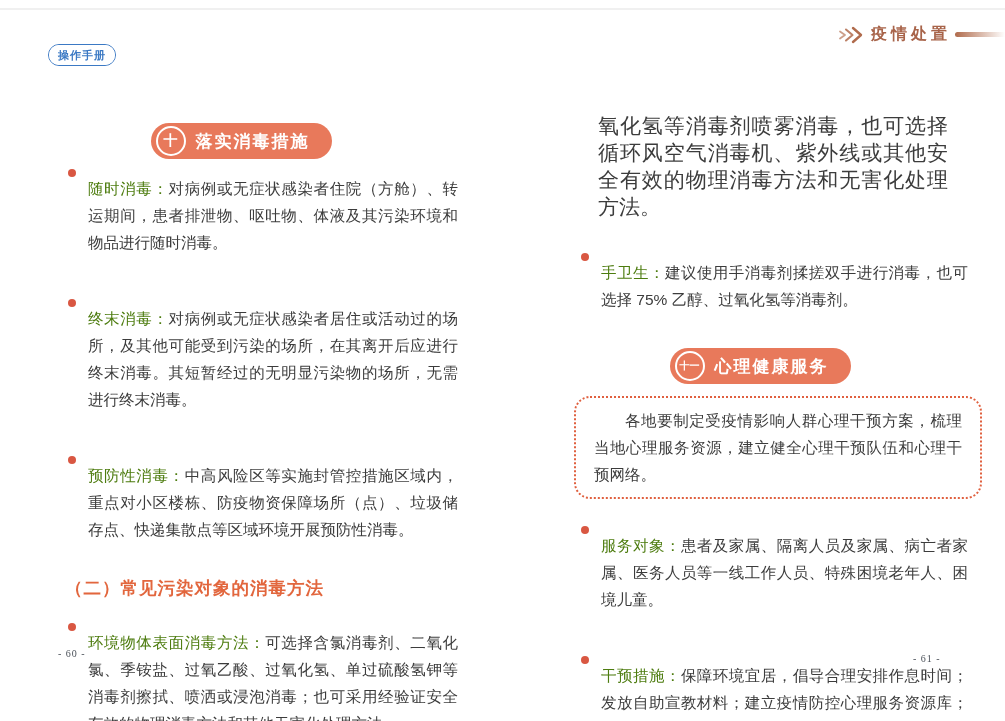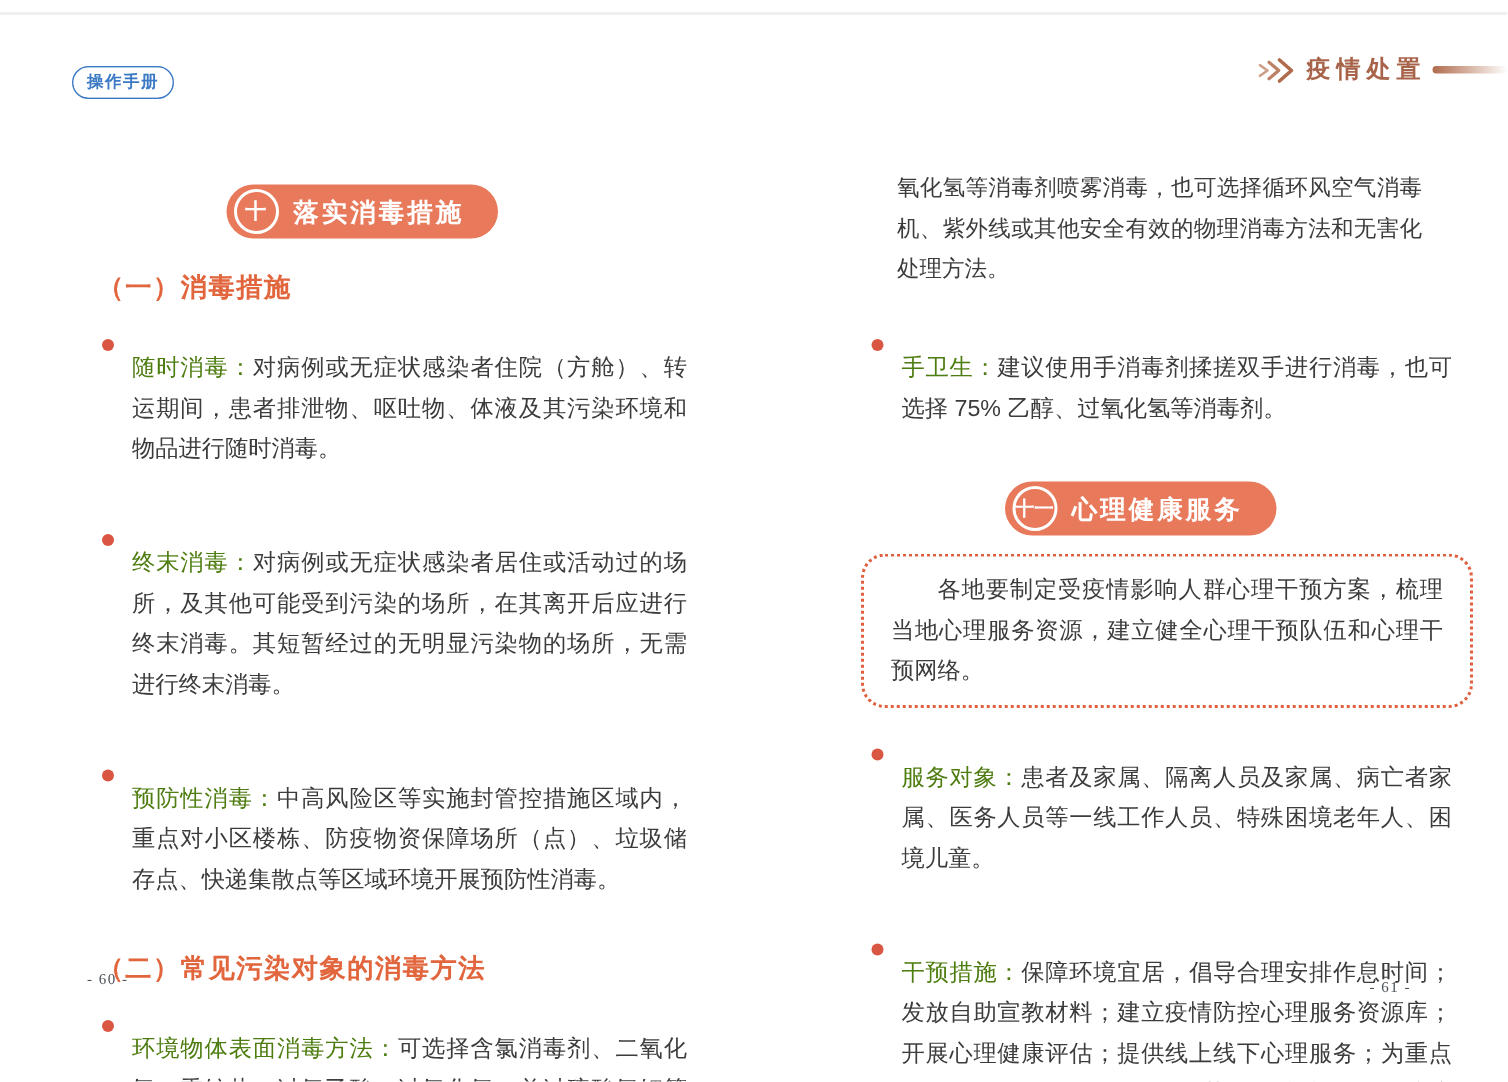--- a/index.html
+++ b/index.html
@@ -12,21 +12,21 @@
 
   
   .manual-pill{
     position:absolute;left:48px;top:44px;height:20px;
     display:inline-flex;align-items:stretch;border:1.5px solid #3b79c4;
     border-radius:999px;overflow:hidden;font-size:11px;line-height:20px;
   }
   .manual-pill .seg-blue{background:#3b79c4;color:#fff;padding:0 10px;display:flex;align-items:center;letter-spacing:.5px;}
   .manual-pill .seg-white{background:#fff;color:#3b79c4;font-weight:bold;padding:0 9px;display:flex;align-items:center;letter-spacing:1px;}
 
-  .page-header{position:absolute;top:36px;right:0;display:flex;align-items:center;}
+  .page-header{position:absolute;top:24px;right:0;display:flex;align-items:center;}
   .page-header .chev{margin-right:8px;display:flex;align-items:center;}
   .page-header .title{color:#a8644a;font-weight:bold;font-size:16px;letter-spacing:4px;}
   .page-header .rule{width:50px;height:5px;margin-left:4px;border-radius:3px 0 0 3px;
     background:linear-gradient(90deg,#b06b4c 0%,rgba(176,107,76,.55) 45%,rgba(176,107,76,0) 100%);}
 
   
   .col{position:absolute;top:0;}
   .col-left{left:48px;width:414px;top:123px;}
   .col-right{left:572px;width:412px;top:112px;}
 
@@ -51,21 +51,21 @@
   .heading.second{margin-top:12px;}
 
   .bullet{display:flex;margin:0 0 18px 0;}
   .bullet .dot{width:8px;height:8px;border-radius:50%;background:#d95742;flex:none;margin:10px 12px 0 20px;}
   .bullet .btxt{flex:1;font-size:15.5px;line-height:27px;text-align:justify;margin-right:4px;}
   .blabel{color:#4d7c0f;}
 
   
   .col-right .bullet .dot{margin-left:9px;}
   .col-right .cont-para{
-    margin:0 36px 23px 26px;font-size:15px;line-height:27px;text-align:justify;
+    margin:0 36px 23px 26px;font-size:21px;line-height:27px;text-align:justify;
   }
   .callout{
     margin:12px 2px 17px 2px;border:2px dotted #e0603f;border-radius:16px;
     padding:9px 18px;font-size:15.5px;line-height:27px;text-align:justify;
     text-indent:2em;color:#3c3c3c;
   }
   .col-right .bullet .btxt{margin-right:16px;}
 
   .page-num{
     position:absolute;font-family:"Liberation Serif", serif;
@@ -97,21 +97,20 @@
 
 <div class="col col-left">
 
   <div class="badge-wrap-left">
     <div class="sec-badge">
       <span class="num">十</span>
       <span>落实消毒措施</span>
     </div>
   </div>
 
-  <div class="heading">（一）消毒措施</div>
 
   <div class="bullet">
     <span class="dot"></span>
     <p class="btxt"><span class="blabel">随时消毒：</span><span>对病例或无症状感染者住院（方舱）、转运期间，患者排泄物、呕吐物、体液及其污染环境和物品进行随时消毒。</span></p>
   </div>
 
   <div class="bullet">
     <span class="dot"></span>
     <p class="btxt"><span class="blabel">终末消毒：</span><span>对病例或无症状感染者居住或活动过的场所，及其他可能受到污染的场所，在其离开后应进行终末消毒。其短暂经过的无明显污染物的场所，无需进行终末消毒。</span></p>
   </div>
@@ -134,21 +133,21 @@
 
   <p class="cont-para">氧化氢等消毒剂喷雾消毒，也可选择循环风空气消毒机、紫外线或其他安全有效的物理消毒方法和无害化处理方法。</p>
 
   <div class="bullet">
     <span class="dot"></span>
     <p class="btxt"><span class="blabel">手卫生：</span><span>建议使用手消毒剂揉搓双手进行消毒，也可选择 75% 乙醇、过氧化氢等消毒剂。</span></p>
   </div>
 
   <div class="badge-wrap-right">
     <div class="sec-badge">
-      <span class="num" style="font-size:13px;">十一</span>
+      <span class="num" style="font-size:10px;">十一</span>
       <span>心理健康服务</span>
     </div>
   </div>
 
   <div class="callout">各地要制定受疫情影响人群心理干预方案，梳理当地心理服务资源，建立健全心理干预队伍和心理干预网络。</div>
 
   <div class="bullet">
     <span class="dot"></span>
     <p class="btxt"><span class="blabel">服务对象：</span><span>患者及家属、隔离人员及家属、病亡者家属、医务人员等一线工作人员、特殊困境老年人、困境儿童。</span></p>
   </div>

